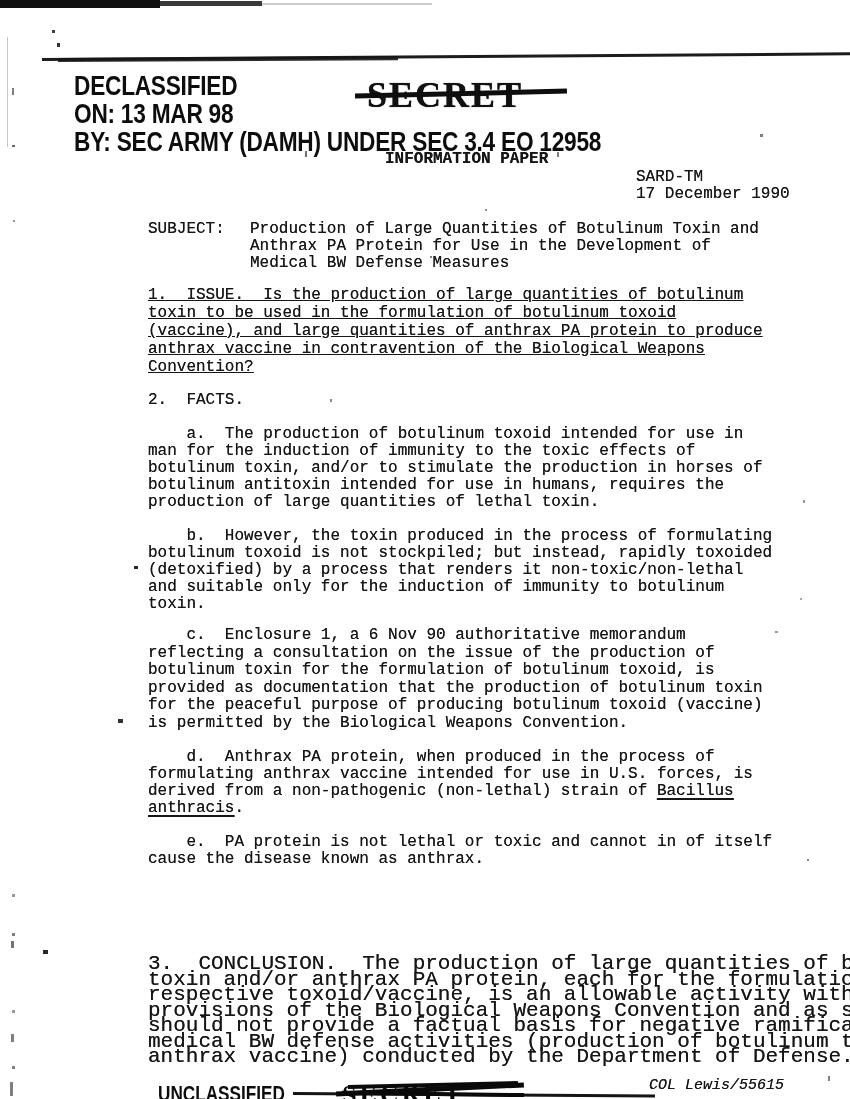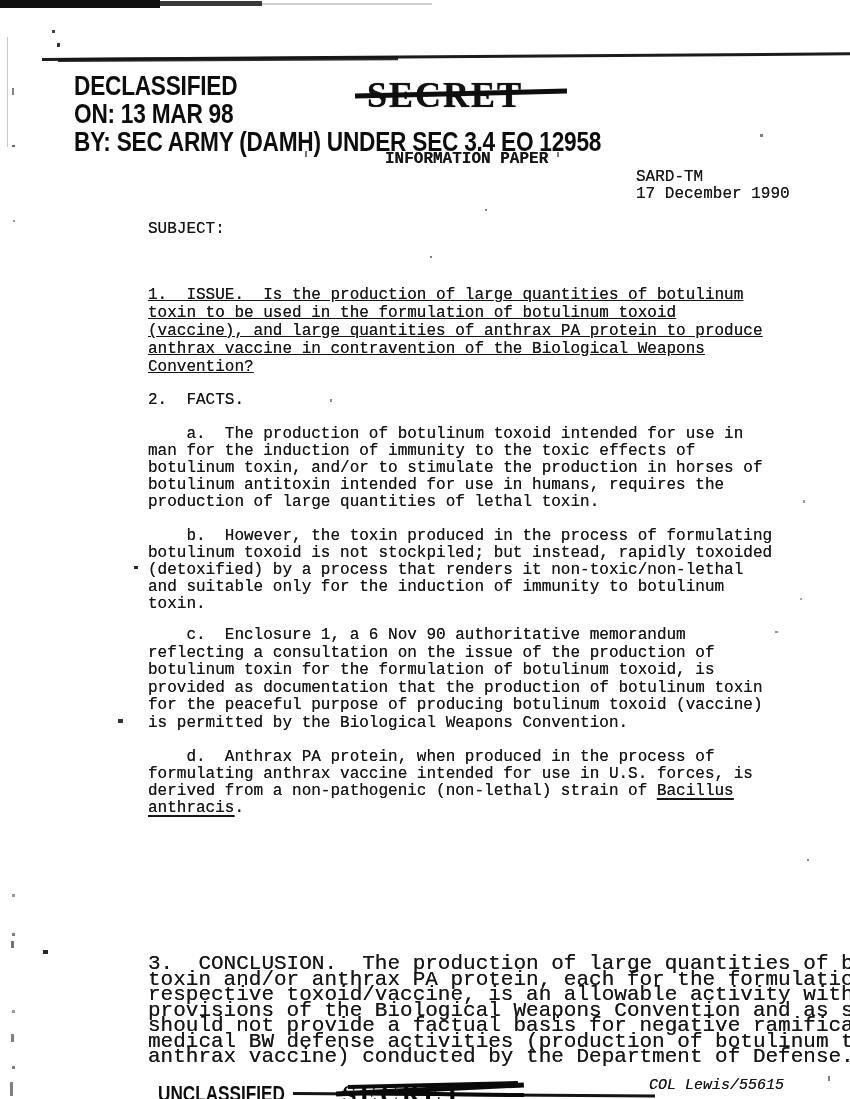--- a/index.html
+++ b/index.html
@@ -95,20 +95,23 @@
   <div class="secret-top">
     <span>SECRET</span>
     <div class="strike"></div>
   </div>
 
   <div class="typed info-paper">INFORMATION PAPER</div>
   <div class="typed sard">SARD-TM</div>
   <div class="typed date-line">17 December 1990</div>
 
   <div class="para subject-label">SUBJECT:</div>
+  <div class="para subject-text">Production of Large Quantities of Botulinum Toxin and
+Anthrax PA Protein for Use in the Development of
+Medical BW Defense Measures</div>
 
   <div class="para p-issue">1.  ISSUE.  Is the production of large quantities of botulinum
 toxin to be used in the formulation of botulinum toxoid
 (vaccine), and large quantities of anthrax PA protein to produce
 anthrax vaccine in contravention of the Biological Weapons
 Convention?</div>
   <div class="para p-facts">2.  FACTS.</div>
   <div class="para p-a">    a.  The production of botulinum toxoid intended for use in
 man for the induction of immunity to the toxic effects of
 botulinum toxin, and/or to stimulate the production in horses of
@@ -122,20 +125,22 @@
   <div class="para p-c">    c.  Enclosure 1, a 6 Nov 90 authoritative memorandum
 reflecting a consultation on the issue of the production of
 botulinum toxin for the formulation of botulinum toxoid, is
 provided as documentation that the production of botulinum toxin
 for the peaceful purpose of producing botulinum toxoid (vaccine)
 is permitted by the Biological Weapons Convention.</div>
   <div class="para p-d">    d.  Anthrax PA protein, when produced in the process of
 formulating anthrax vaccine intended for use in U.S. forces, is
 derived from a non-pathogenic (non-lethal) strain of <u>Bacillus</u>
 <u>anthracis</u>.</div>
+  <div class="para p-e">    e.  PA protein is not lethal or toxic and cannot in of itself
+cause the disease known as anthrax.</div>
   <div class="para p-conclusion">3.  CONCLUSION.  The production of large quantities of botulinum
 toxin and/or anthrax PA protein, each for the formulation of the
 respective toxoid/vaccine, is an allowable activity within the
 provisions of the Biological Weapons Convention and as such
 should not provide a factual basis for negative ramifications of
 medical BW defense activities (production of botulinum toxoid and
 anthrax vaccine) conducted by the Department of Defense.</div>
 
   <div class="unclassified">UNCLASSIFIED</div>
   <div class="footer-line"></div>

